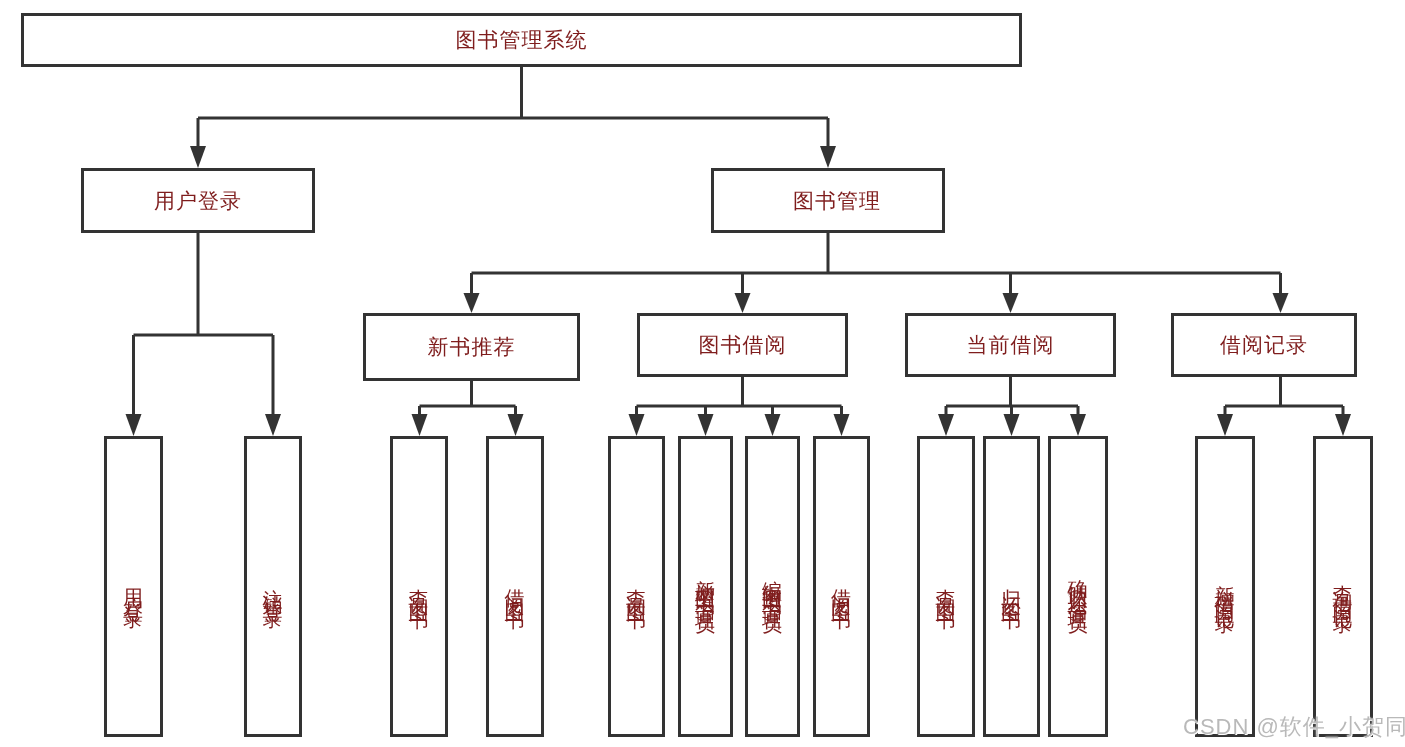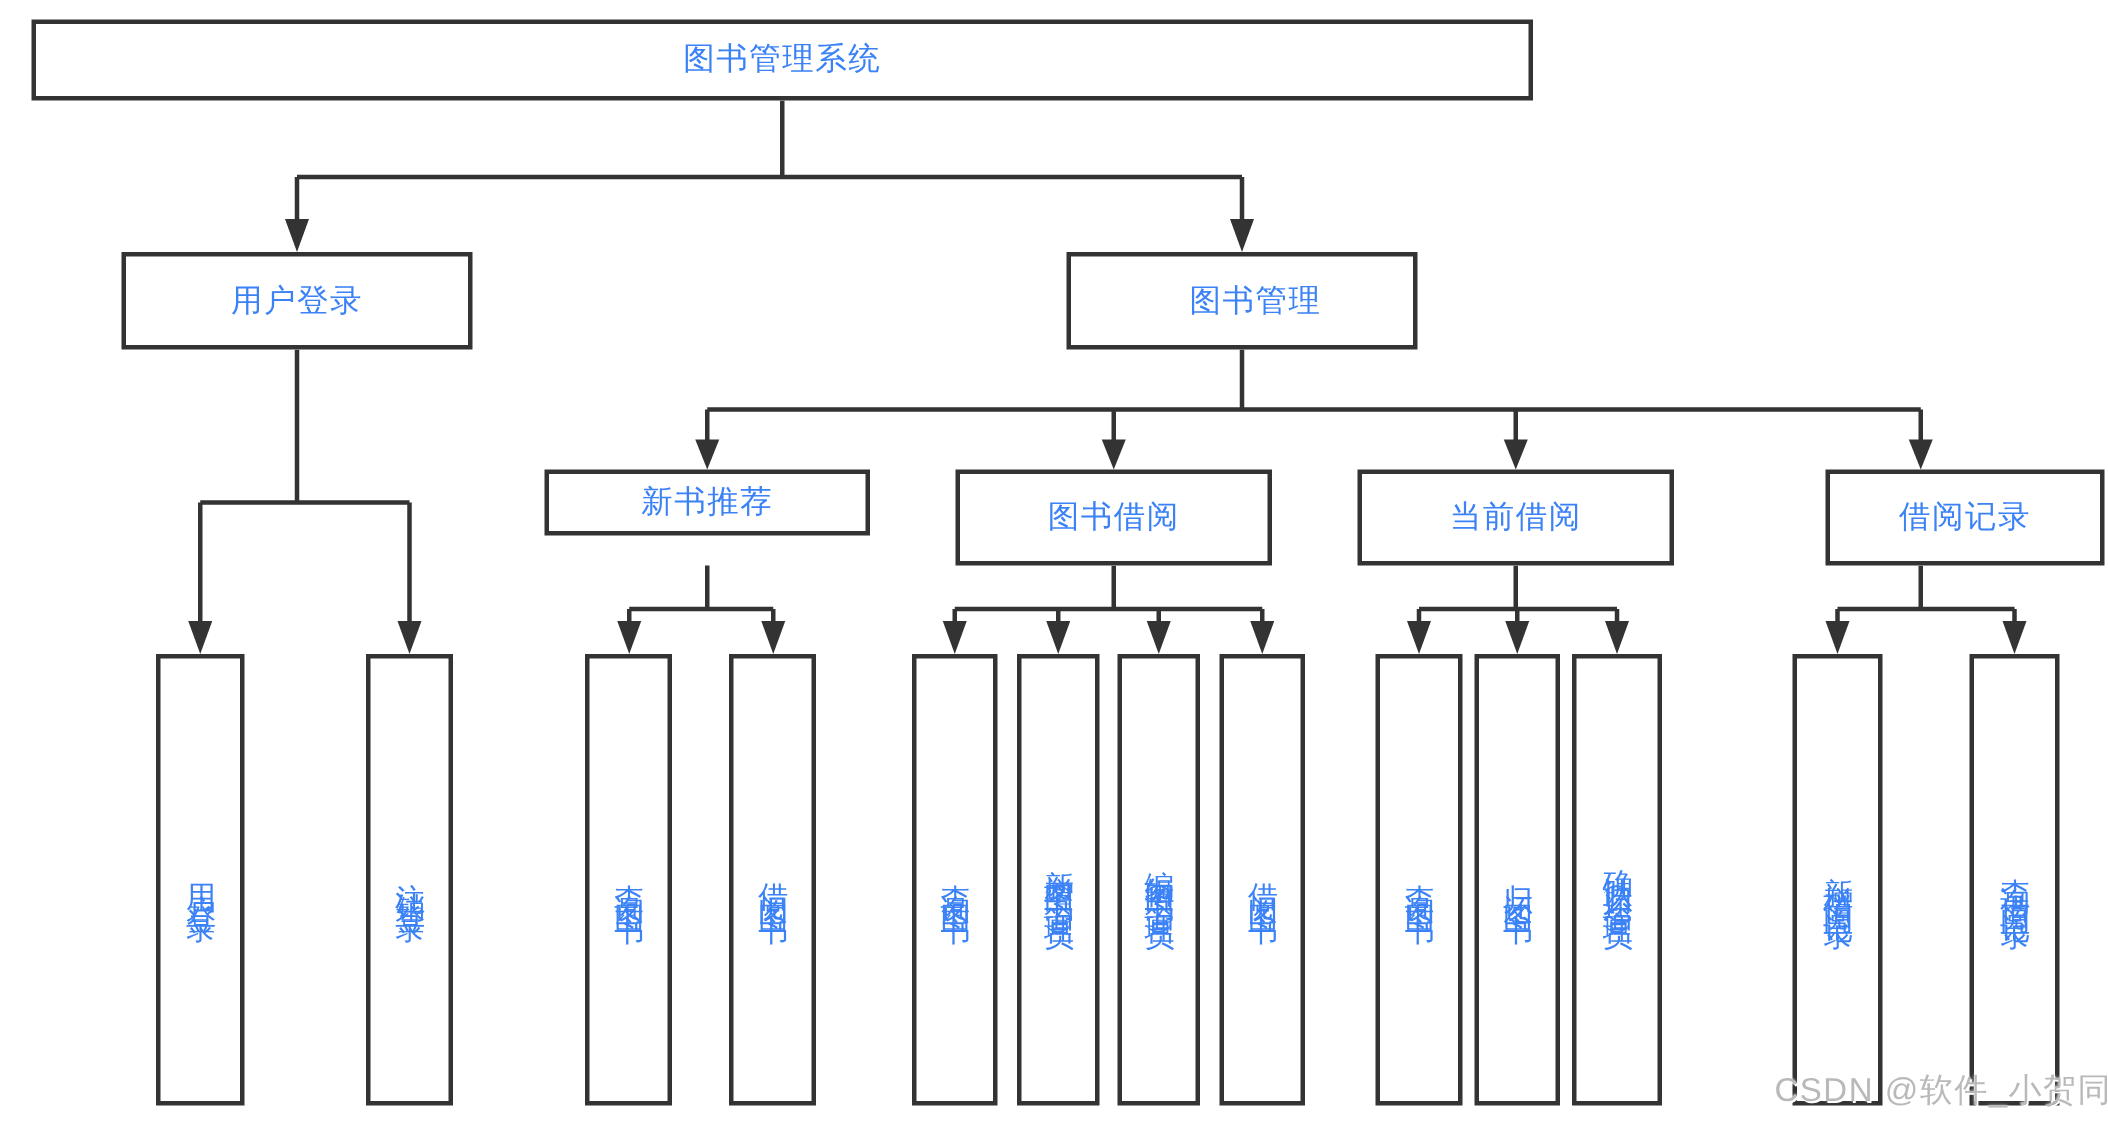--- a/index.html
+++ b/index.html
@@ -17,21 +17,21 @@
     width: 1405px; height: 747px;
   }
   .node {
     position: absolute;
     background: #ffffff;
     border: 3px solid #333333;
     box-sizing: border-box;
     display: flex;
     align-items: center;
     justify-content: center;
-    color: #3b82f6;
+    color: #7f1d1d;
     font-size: 21px;
     letter-spacing: 1px;
     text-align: left;
     line-height: 1.2;
   }
   .vnode {
     writing-mode: vertical-rl;
     letter-spacing: 7px;
     font-size: 20px;
     padding: 10px 0;
@@ -94,24 +94,24 @@
       <polygon points="1217,414 1233,414 1225,436"></polygon>
       <polygon points="1335,414 1351,414 1343,436"></polygon>
     </g>
   </svg>
 
   <div class="node" style="left:21px; top:13px; width:1001px; height:54px;">图书管理系统</div>
 
   <div class="node" style="left:81px; top:168px; width:234px; height:65px;">用户登录</div>
   <div class="node" style="left:711px; top:168px; width:234px; height:65px;padding-left:18px;">图书管理</div>
 
-  <div class="node" style="left:363px; top:313px; width:217px; height:44px;">新书推荐</div>
+  <div class="node" style="left:363px; top:313px; width:217px; height:68px;">新书推荐</div>
   <div class="node" style="left:637px; top:313px; width:211px; height:64px;">图书借阅</div>
   <div class="node" style="left:905px; top:313px; width:211px; height:64px;">当前借阅</div>
-  <div class="node" style="left:1171px; top:313px; width:186px; height:64px;margin-left:46px;">借阅记录</div>
+  <div class="node" style="left:1171px; top:313px; width:186px; height:64px;">借阅记录</div>
 
   <div class="node vnode" style="left:104px; top:436px; width:59px; height:301px;">用户登录</div>
   <div class="node vnode" style="left:244px; top:436px; width:58px; height:301px;">注销登录</div>
 
   <div class="node vnode" style="left:390px; top:436px; width:58px; height:301px;">查询图书</div>
   <div class="node vnode" style="left:486px; top:436px; width:58px; height:301px;">借阅图书</div>
 
   <div class="node vnode" style="left:608px; top:436px; width:57px; height:301px;">查询图书</div>
   <div class="node vnode" style="left:678px; top:436px; width:55px; height:301px; letter-spacing:5px;">新增图书（管理员）</div>
   <div class="node vnode" style="left:745px; top:436px; width:55px; height:301px; letter-spacing:5px;">编辑图书（管理员）</div>

